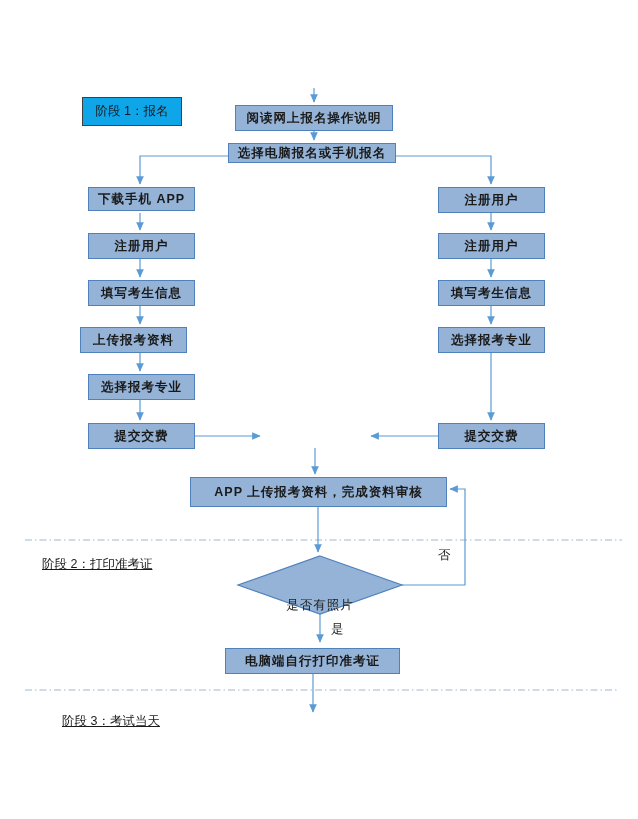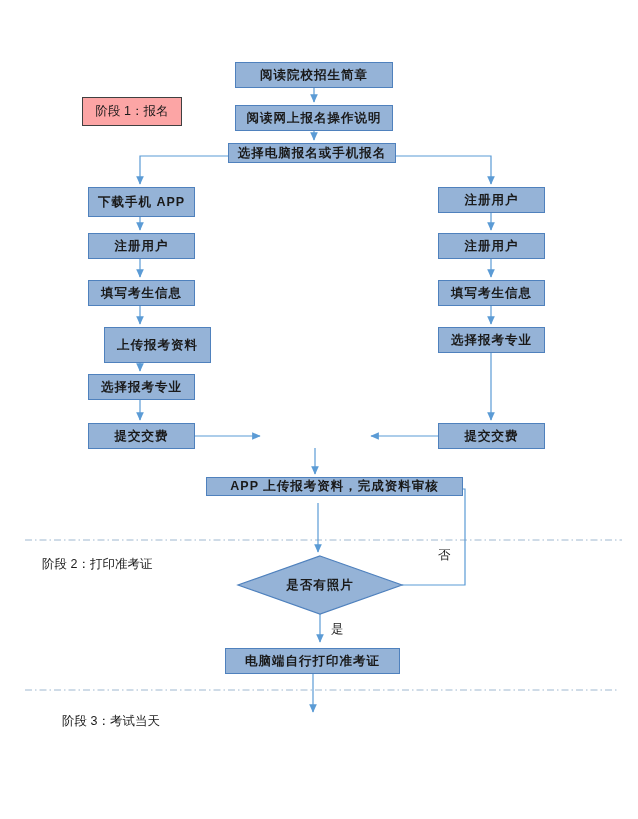--- a/index.html
+++ b/index.html
@@ -55,41 +55,43 @@
     color: var(--text);
     letter-spacing: 1px;
     white-space: nowrap;
   }
   .diamond-label {
     position: absolute;
     display: flex;
     align-items: center;
     justify-content: center;
     font-size: 12.5px;
-    font-weight: 700;
+    font-weight: 400;
     color: var(--text);
     letter-spacing: 1px;
     background: transparent;
+    margin-top: 20px;
   }
   .stage-box {
     position: absolute;
-    background: #fca5a5;
+    background: #0ea5e9;
     border: 1px solid var(--stage-border);
     display: flex;
     align-items: center;
     justify-content: center;
     font-size: 12.5px;
     color: var(--text);
     white-space: nowrap;
   }
   .stage-text {
     position: absolute;
     font-size: 12.5px;
     color: var(--text);
     white-space: nowrap;
+    text-decoration: underline;
   }
   .edge-label {
     position: absolute;
     font-size: 12.5px;
     color: var(--text);
   }
 </style>
 </head>
 <body>
 
@@ -134,38 +136,37 @@
 
     <path class="edge" d="M313,673 V712" marker-end="url(#arrow)"></path>
 
     <polygon class="diamond-shape" points="320,556 402,585 320,614 238,585"></polygon>
   </svg>
 
   <div class="stage-box" style="left:82px;top:97px;width:100px;height:29px">阶段 1：报名</div>
   <div class="stage-text" style="left:42px;top:556px">阶段 2：打印准考证</div>
   <div class="stage-text" style="left:62px;top:713px">阶段 3：考试当天</div>
 
-  <div class="node" style="left:235px;top:62px;width:158px;height:26px">阅读院校招生简章</div>
   <div class="node" style="left:235px;top:105px;width:158px;height:26px">阅读网上报名操作说明</div>
   <div class="node" style="left:228px;top:143px;width:168px;height:20px">选择电脑报名或手机报名</div>
 
-  <div class="node" style="left:88px;top:187px;width:107px;height:30px">下载手机 APP</div>
+  <div class="node" style="left:88px;top:187px;width:107px;height:24px">下载手机 APP</div>
   <div class="node" style="left:88px;top:233px;width:107px;height:26px">注册用户</div>
   <div class="node" style="left:88px;top:280px;width:107px;height:26px">填写考生信息</div>
-  <div class="node" style="left:104px;top:327px;width:107px;height:36px">上传报考资料</div>
+  <div class="node" style="left:80px;top:327px;width:107px;height:26px">上传报考资料</div>
   <div class="node" style="left:88px;top:374px;width:107px;height:26px">选择报考专业</div>
   <div class="node" style="left:88px;top:423px;width:107px;height:26px">提交交费</div>
 
   <div class="node" style="left:438px;top:187px;width:107px;height:26px">注册用户</div>
   <div class="node" style="left:438px;top:233px;width:107px;height:26px">注册用户</div>
   <div class="node" style="left:438px;top:280px;width:107px;height:26px">填写考生信息</div>
   <div class="node" style="left:438px;top:327px;width:107px;height:26px">选择报考专业</div>
   <div class="node" style="left:438px;top:423px;width:107px;height:26px">提交交费</div>
 
-  <div class="node" style="left:206px;top:477px;width:257px;height:19px">APP 上传报考资料，完成资料审核</div>
+  <div class="node" style="left:190px;top:477px;width:257px;height:30px">APP 上传报考资料，完成资料审核</div>
 
   <div class="diamond-label" style="left:240px;top:572px;width:160px;height:26px">是否有照片</div>
 
   <div class="edge-label" style="left:438px;top:547px">否</div>
   <div class="edge-label" style="left:331px;top:621px">是</div>
 
   <div class="node" style="left:225px;top:648px;width:175px;height:26px">电脑端自行打印准考证</div>
 
 </div>
 

